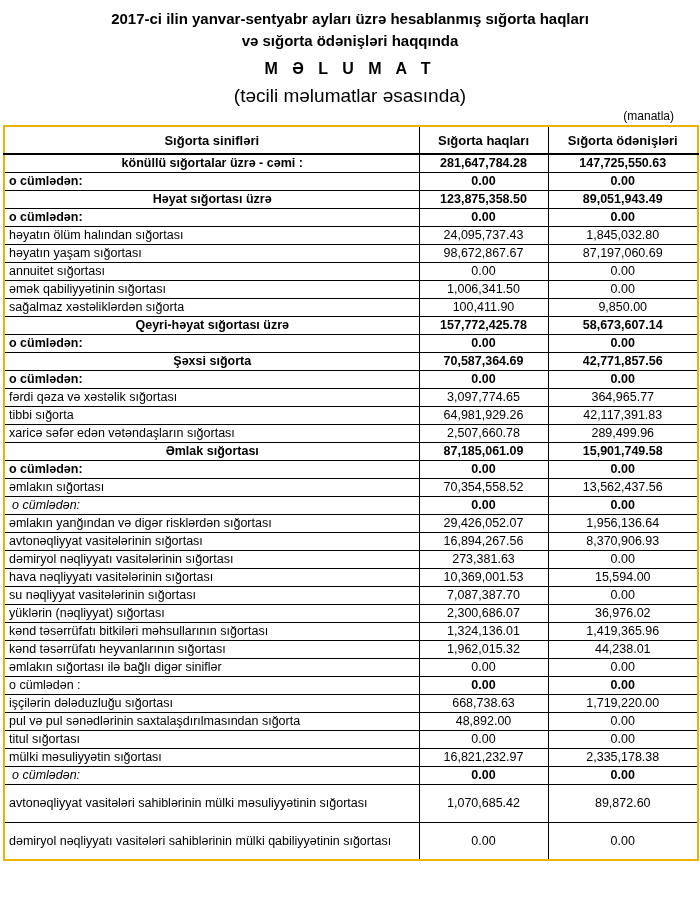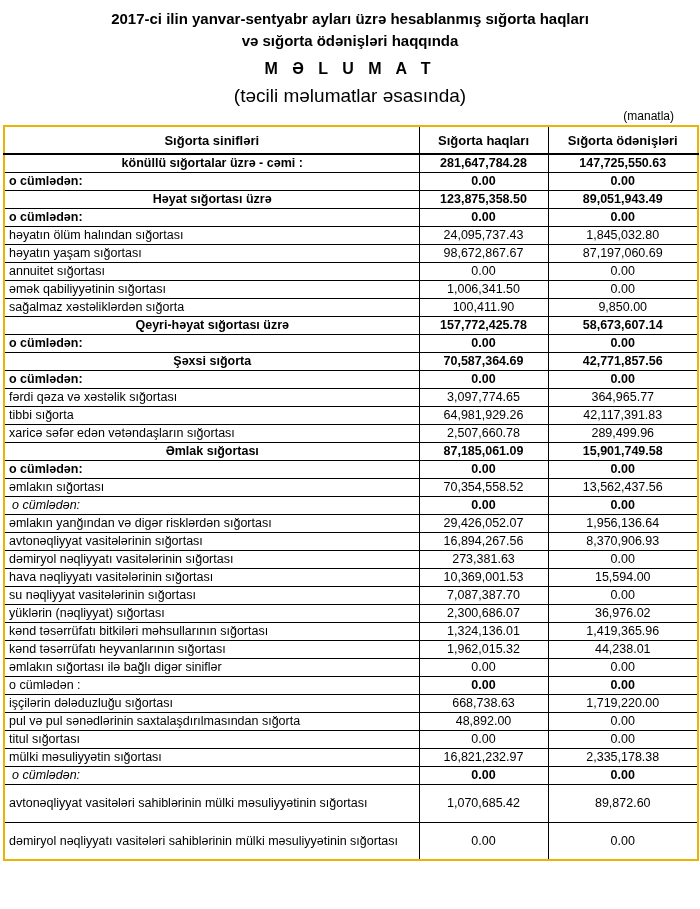--- a/index.html
+++ b/index.html
@@ -270,18 +270,18 @@
         <td class="c-label">o cümlədən:</td>
         <td class="c-val">0.00</td>
         <td class="c-val">0.00</td>
       </tr>
       <tr class="row-item tall">
         <td class="c-label">avtonəqliyyat vasitələri sahiblərinin mülki məsuliyyətinin sığortası</td>
         <td class="c-val">1,070,685.42</td>
         <td class="c-val">89,872.60</td>
       </tr>
       <tr class="row-item tall">
-        <td class="c-label">dəmiryol nəqliyyatı vasitələri sahiblərinin mülki məsuliyyətinin sığortası</td>
+        <td class="c-label">dəmiryol nəqliyyatı vasitələri sahiblərinin mülki qabiliyyətinin sığortası</td>
         <td class="c-val">0.00</td>
         <td class="c-val">0.00</td>
       </tr>
     </tbody>
 </table>
 
 </body></html>

